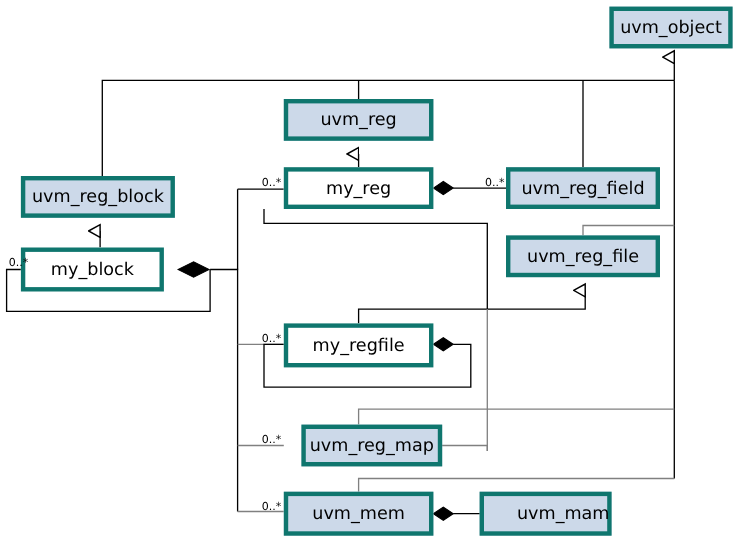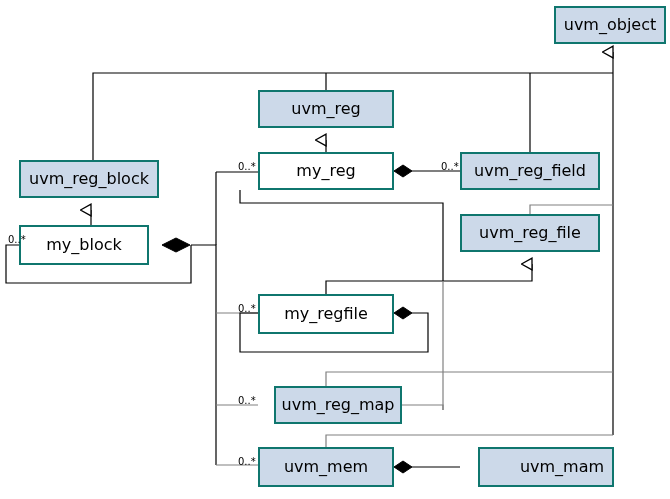--- a/index.html
+++ b/index.html
@@ -21,21 +21,21 @@
   #edge-layer {
     position: absolute;
     left: 0;
     top: 0;
     width: 670px;
     height: 499px;
   }
   .uml-class {
     position: absolute;
     box-sizing: border-box;
-    border: 2px solid #0f766e;
+    border: 4px solid #0f766e;
     display: flex;
     align-items: center;
     justify-content: center;
     text-align: center;
     line-height: 1.1;
     color: #000000;
     z-index: 5;
   }
   .uml-class.lib {
     background: #ccd9e9;
@@ -161,21 +161,21 @@
   </div>
 
   <div class="uml-class lib" style="left:258px; top:386px; width:128px; height:38px;margin-left:16px;">
     <span class="uml-class-label">uvm_reg_map</span>
   </div>
 
   <div class="uml-class lib" style="left:258px; top:447px; width:136px; height:40px;">
     <span class="uml-class-label">uvm_mem</span>
   </div>
 
-  <div class="uml-class lib" style="left:478px; top:447px; width:136px; height:40px;padding-left:32px;">
+  <div class="uml-class lib" style="left:436px; top:447px; width:120px; height:40px;padding-left:32px;">
     <span class="uml-class-label">uvm_mam</span>
   </div>
 
   <span class="mult-label" style="left:8px; top:234px;">0..*</span>
   <span class="mult-label" style="left:238px; top:161px;">0..*</span>
   <span class="mult-label" style="left:441px; top:161px;">0..*</span>
   <span class="mult-label" style="left:238px; top:303px;">0..*</span>
   <span class="mult-label" style="left:238px; top:395px;">0..*</span>
   <span class="mult-label" style="left:238px; top:456px;">0..*</span>
 

